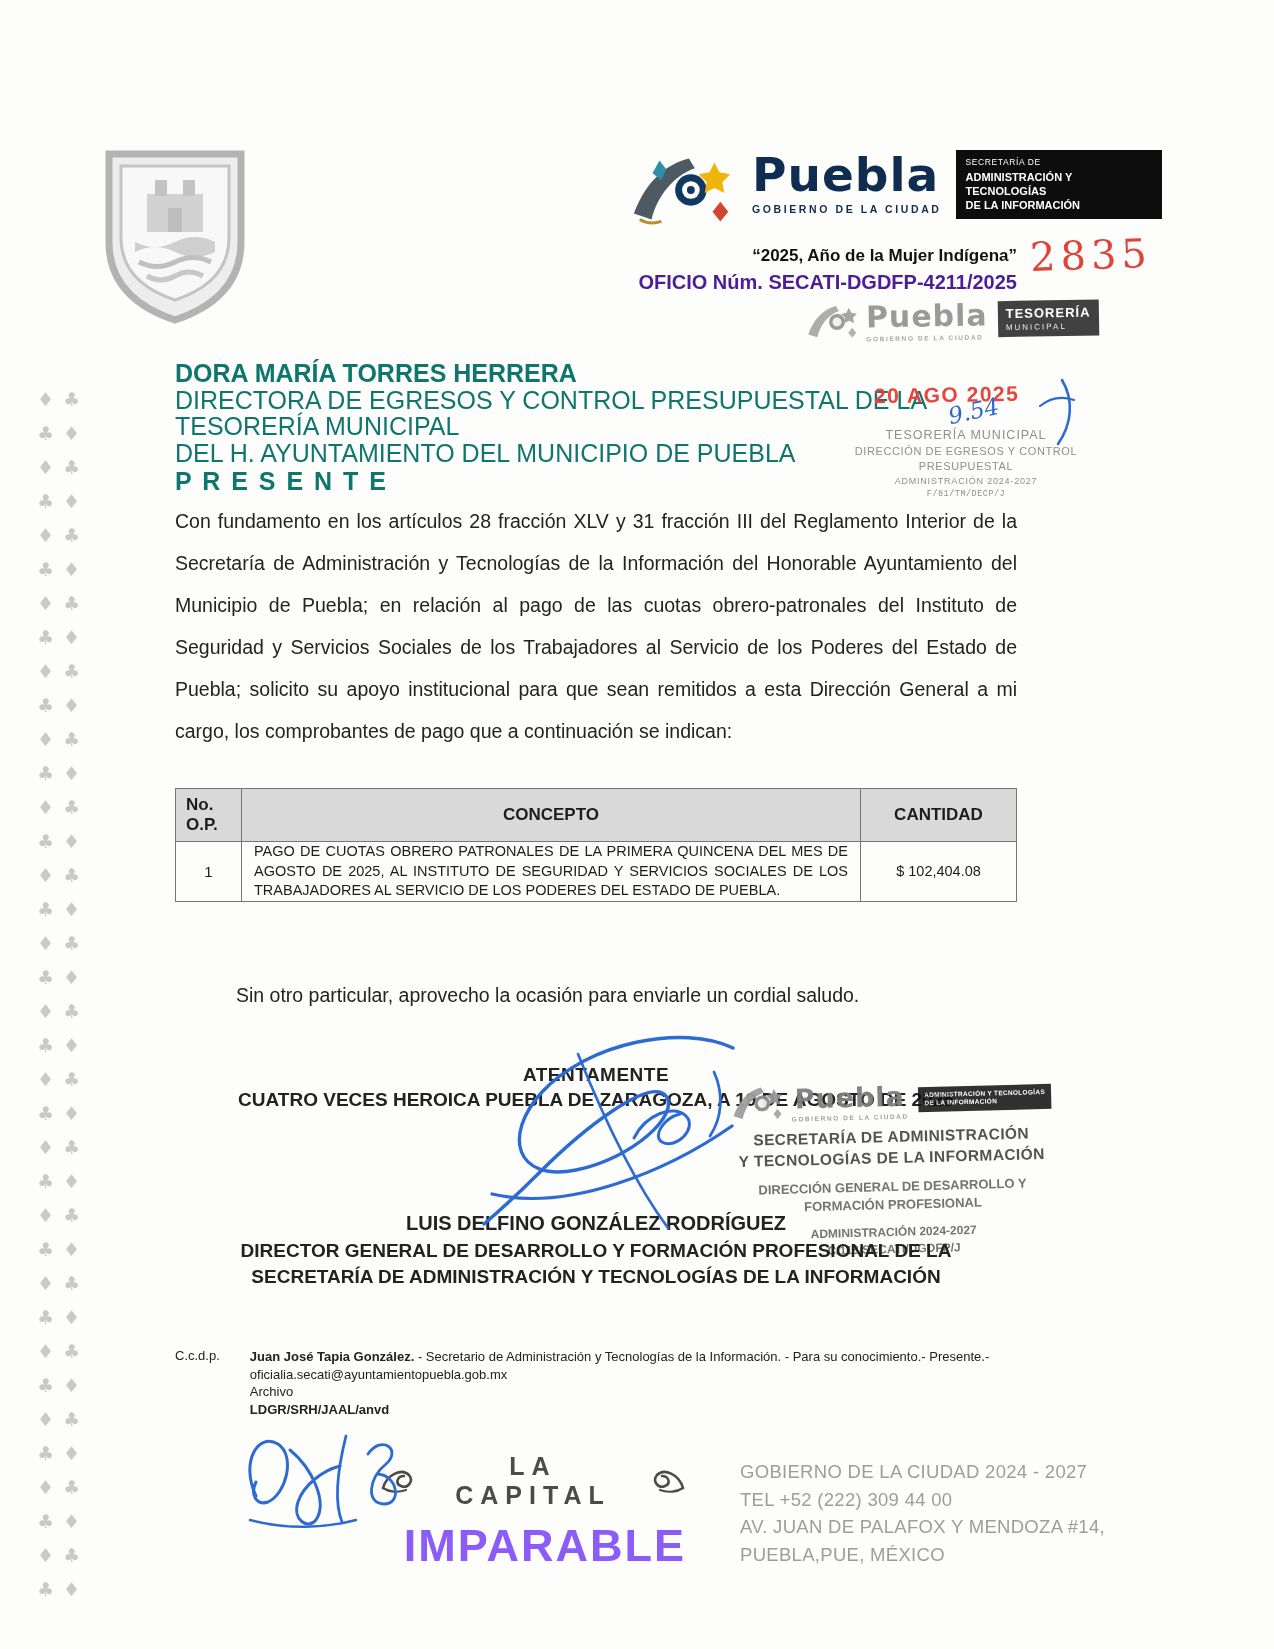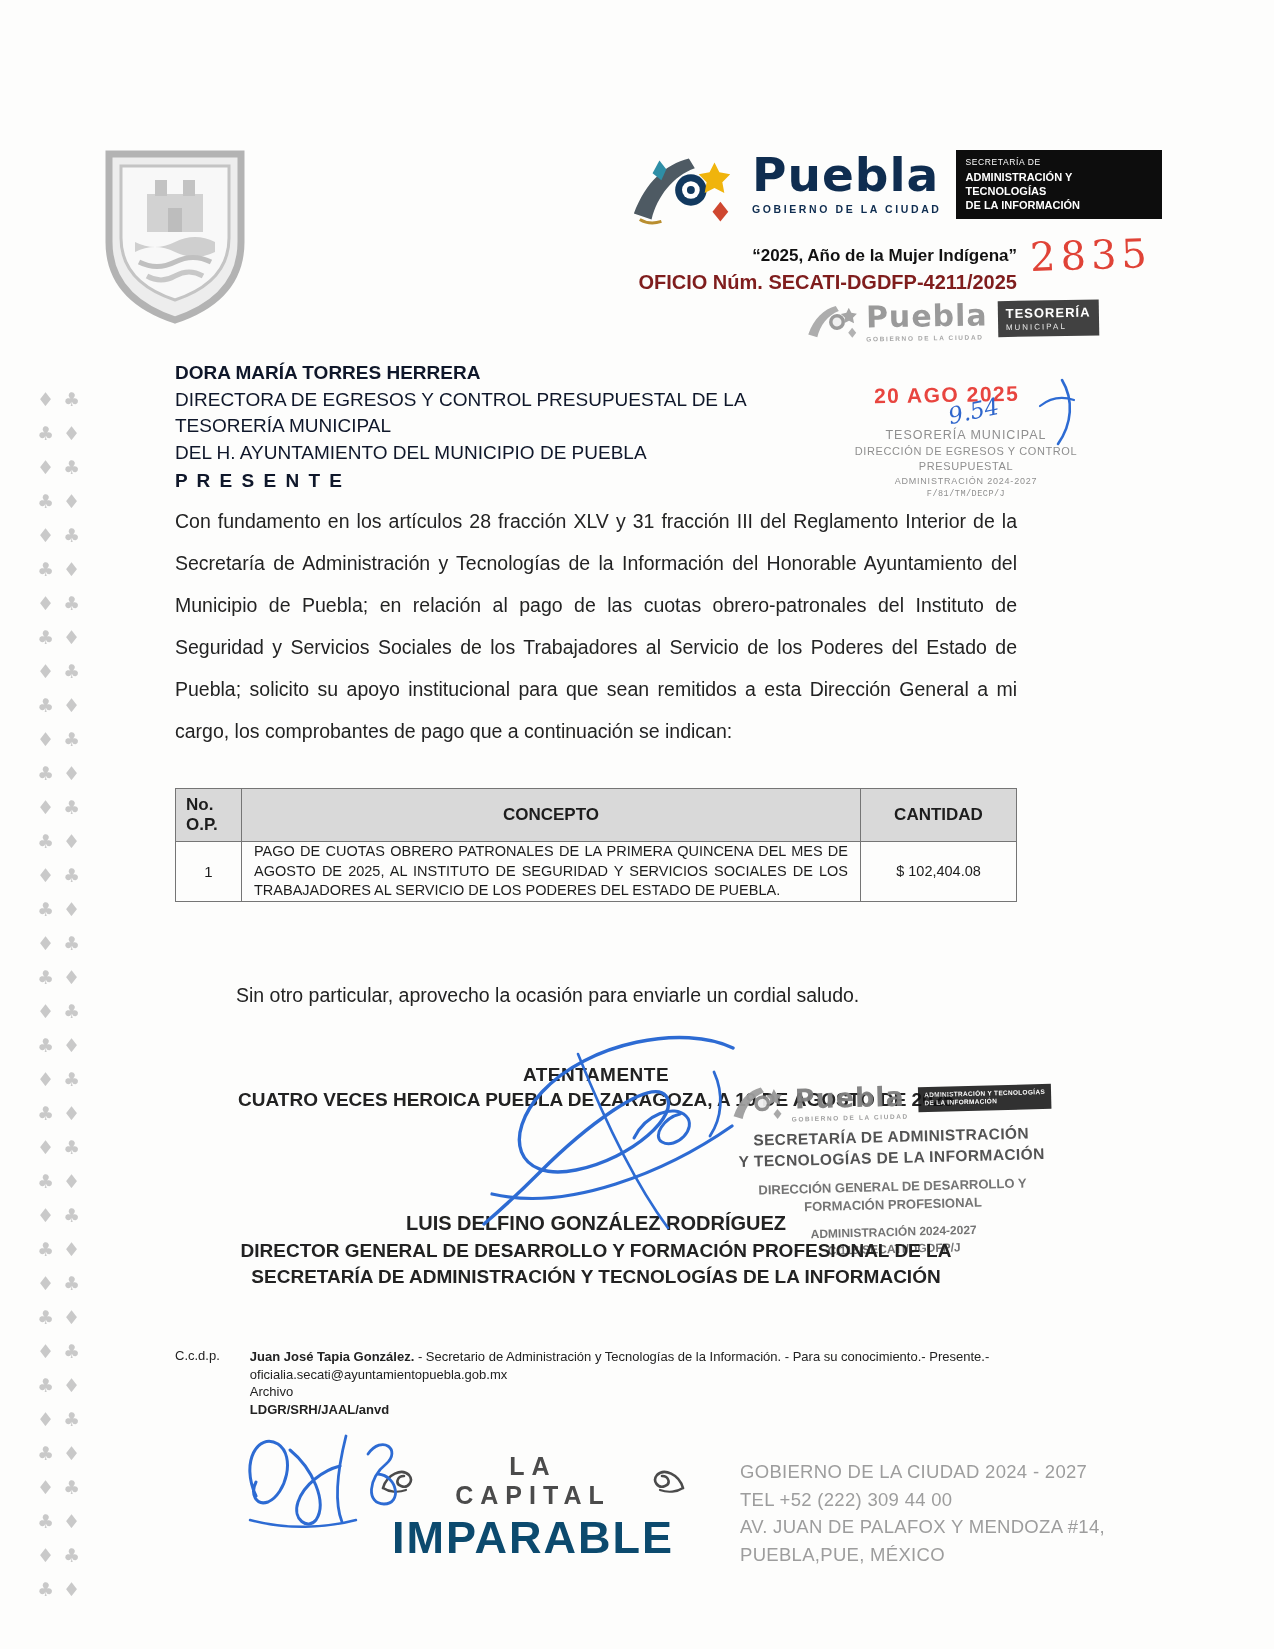--- a/index.html
+++ b/index.html
@@ -22,21 +22,21 @@
   .brand-header{ position:absolute; left:626px; top:150px; display:flex; align-items:flex-start; gap:10px; }
   .talavera{ width:116px; height:80px; margin-top:0; }
   .brand-word{ font-size:47px; font-weight:bold; color:#0f2d50; letter-spacing:1px; line-height:50px; font-family:"DejaVu Sans",sans-serif; }
   .brand-sub{ font-size:10.5px; font-weight:bold; color:#0f2d50; letter-spacing:2.6px; margin-top:3px; }
   .secati-box{ background:#0d0d0d; color:#fff; width:206px; padding:7px 10px; margin-left:4px; }
   .sb1{ font-size:8.5px; letter-spacing:.6px; margin-bottom:3px; }
   .sb2{ font-size:11px; font-weight:bold; line-height:14px; }
 
   .slogan{ position:absolute; left:600px; top:246px; width:417px; text-align:right; font-weight:bold; font-size:17px; color:#111; }
   .folio{ position:absolute; left:1030px; top:232px; font-family:"DejaVu Serif",serif; font-size:40px; color:#e04337; letter-spacing:5px; transform:rotate(-2deg); }
-  .oficio{ position:absolute; left:600px; top:271px; width:417px; text-align:right; font-weight:bold; font-size:20px; color:#7f1d1d; }
+  .oficio{ position:absolute; left:600px; top:271px; width:417px; text-align:right; font-weight:bold; font-size:20px; color:#4c1d95; }
 
   
   .tes-stamp{ position:absolute; left:804px; top:298px; opacity:.88; transform:rotate(-1deg); }
   .stamp-logo-row{ display:flex; align-items:center; gap:6px; }
   .mini-talavera{ width:56px; height:40px; }
   .stamp-brand{ font-size:30px; font-weight:bold; color:#8d8d8d; letter-spacing:1px; font-family:"DejaVu Sans",sans-serif; }
   .stamp-brand.sm{ font-size:27px; color:#7f7f7f; }
   .stamp-caption{ font-size:6.5px; color:#9a9a9a; letter-spacing:1.6px; font-weight:bold; margin-top:1px; }
   .stamp-box{ background:#101010; color:#fff; padding:5px 8px; margin-left:4px; text-align:left; opacity:.9; }
   .box-l1{ font-size:13px; font-weight:bold; letter-spacing:1px; }
@@ -48,21 +48,21 @@
   .received-time{ position:absolute; left:948px; top:398px; color:#2f66cc; font-size:23px; font-style:italic; transform:rotate(-12deg); font-family:"DejaVu Serif",serif; z-index:5; }
   .time-flick{ position:absolute; left:1032px; top:376px; width:60px; height:72px; z-index:5; }
 
   .tes-dept{ position:absolute; left:820px; top:427px; width:292px; text-align:center; color:#8f8f8f; }
   .td0{ font-size:12.5px; letter-spacing:1px; line-height:17px; }
   .td1{ font-size:11px; letter-spacing:.6px; line-height:14.5px; }
   .td2{ font-size:9px;  letter-spacing:.8px; line-height:13px; margin-top:2px; }
   .td3{ font-size:8.5px; letter-spacing:.5px; line-height:12px;font-family:Liberation Mono, monospace; }
 
   
-  .recipient{ position:absolute; left:175px; top:360px; font-size:19px; line-height:26.5px; color:#0f172a; }
+  .recipient{ position:absolute; left:175px; top:360px; font-size:25px; line-height:26.5px; color:#0f766e; }
   .r-name{ font-weight:bold; }
   .r-presente{ font-weight:bold; letter-spacing:2px; margin-top:2px; }
 
   
   .body-par{ position:absolute; left:175px; top:500px; width:842px; font-size:19.5px; line-height:42px; text-align:justify; color:#232323; }
 
   
   .doc-table{ position:absolute; left:175px; top:788px; width:842px; border-collapse:collapse; color:#1d1d1d; }
   .doc-table th, .doc-table td{ border:1.6px solid #757575; }
   .doc-table th{ background:#d9d9d9; font-size:17px; padding:6px 10px; }
@@ -98,21 +98,21 @@
   .ccdp{ position:absolute; left:175px; top:1348px; font-size:13px; color:#222; }
   .ccdp-row{ display:flex; gap:30px; }
   .ccdp-content div{ line-height:17.5px; }
   .b{ font-weight:bold; }
 
   .initials{ position:absolute; left:226px; top:1416px; width:182px; height:122px; z-index:6; }
 
   
   .capital{ position:absolute; left:380px; top:1452px; width:306px; text-align:center; color:#4b4b4b; }
   .cap-top{ display:flex; align-items:center; justify-content:center; gap:22px; font-weight:bold; font-size:25px; letter-spacing:7px; }
-  .cap-bottom{ font-weight:bold; font-size:45px; letter-spacing:2px; line-height:48px; margin-top:4px; color:#0c4a6e; }
+  .cap-bottom{ font-weight:bold; font-size:45px; letter-spacing:2px; line-height:48px; margin-top:12px; color:#8b5cf6;text-align:right; }
   .swirl{ width:34px; height:30px; flex:0 0 auto; }
   .swirl.flip{ transform:scaleX(-1); }
 
   .contact{ position:absolute; left:740px; top:1458px; font-size:18.5px; line-height:27.5px; color:#9d9d9d; letter-spacing:.3px; }
 </style>
 </head>
 <body>
 
 <div id="page">
 

